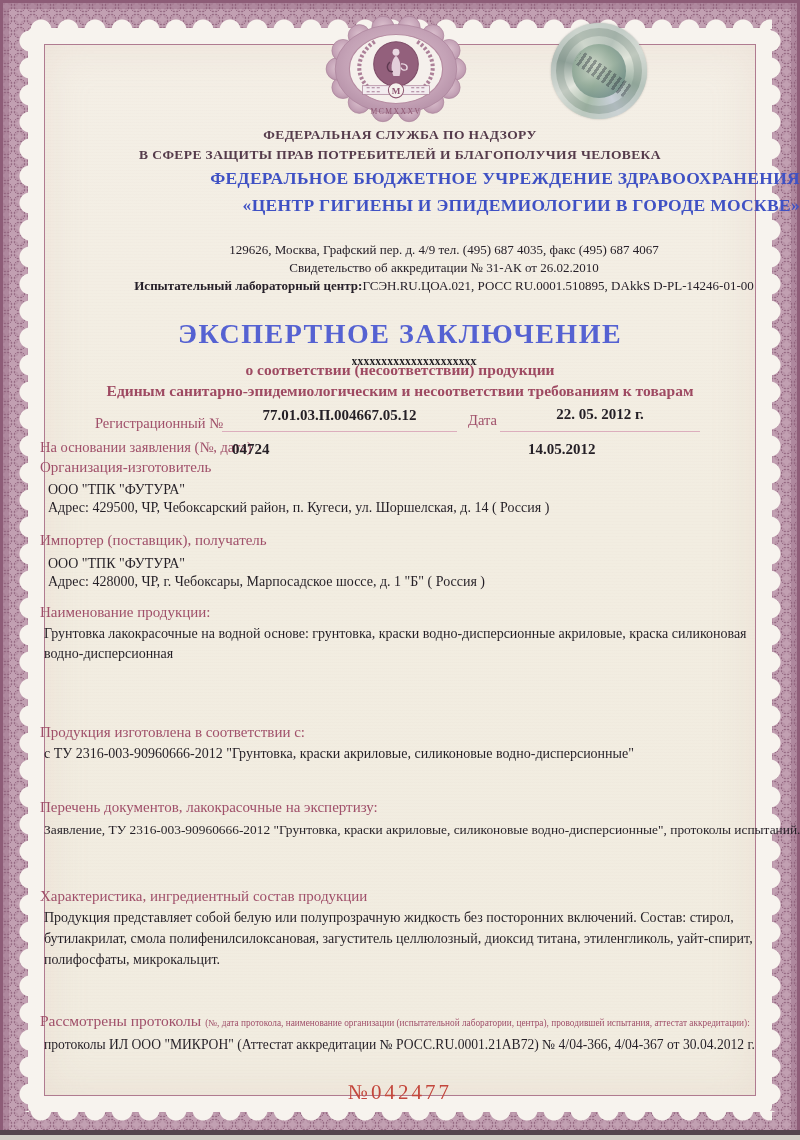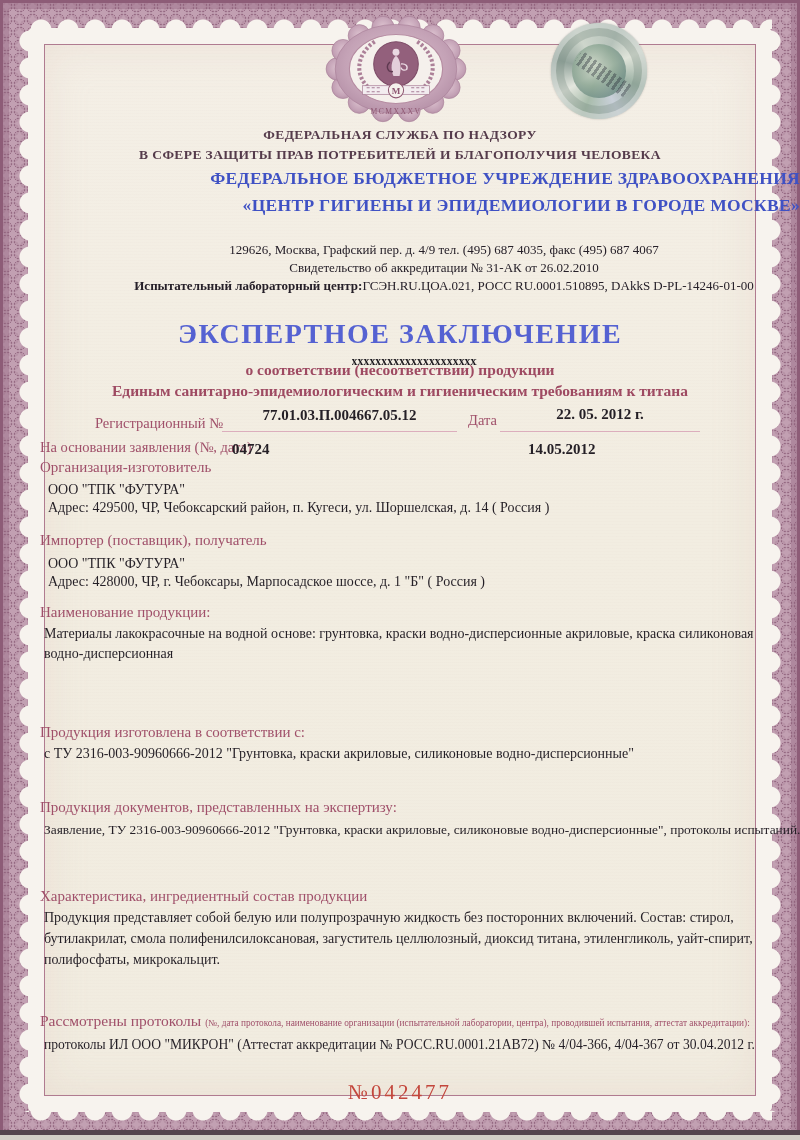--- a/index.html
+++ b/index.html
@@ -125,46 +125,46 @@
     <div class="abs ctr hdr-dark" style="top:147px;">В СФЕРЕ ЗАЩИТЫ ПРАВ ПОТРЕБИТЕЛЕЙ И БЛАГОПОЛУЧИЯ  ЧЕЛОВЕКА</div>
     <div class="abs ctr hdr-blue" style="top:168px;">ФЕДЕРАЛЬНОЕ БЮДЖЕТНОЕ УЧРЕЖДЕНИЕ ЗДРАВООХРАНЕНИЯ</div>
     <div class="abs ctr hdr-blue" style="top:195px;">«ЦЕНТР ГИГИЕНЫ И ЭПИДЕМИОЛОГИИ В ГОРОДЕ МОСКВЕ»</div>
 
     <div class="abs ctr addr" style="top:242px;">129626, Москва, Графский пер. д. 4/9 тел. (495) 687 4035, факс (495) 687 4067</div>
     <div class="abs ctr addr" style="top:260px;">Свидетельство об аккредитации № 31-АК от 26.02.2010</div>
     <div class="abs ctr addr" style="top:278px;"><span class="bold">Испытательный лабораторный центр:</span><span>ГСЭН.RU.ЦОА.021, РОСС RU.0001.510895, DAkkS D-PL-14246-01-00</span></div>
 
     <div class="abs ctr title-main" style="top:318px;">ЭКСПЕРТНОЕ ЗАКЛЮЧЕНИЕ</div>
     <div class="abs ctr sub" style="top:361px;"><span>о соответствии </span><span class="struck"><span>(несоответствии)</span><span class="xover">хххххххххххххххххххххххх</span></span><span> продукции</span></div>
-    <div class="abs ctr sub" style="top:382px;">Единым санитарно-эпидемиологическим и гигиеническим требованиям к титана</div>
+    <div class="abs ctr sub" style="top:382px;">Единым санитарно-эпидемиологическим и несоответствии требованиям к товарам</div>
 
     <div class="abs lbl" style="left:95px;top:415px;font-size:14.5px;">Регистрационный №</div>
     <div class="abs body-t bold uline" style="left:222px;top:405px;width:235px;text-align:center;font-size:15px;padding-bottom:6px;">77.01.03.П.004667.05.12</div>
     <div class="abs lbl" style="left:468px;top:412px;font-size:14.5px;">Дата</div>
     <div class="abs body-t bold uline" style="left:500px;top:404px;width:200px;text-align:center;font-size:15px;padding-bottom:7px;">22. 05. 2012 г.</div>
 
     <div class="abs lbl" style="left:40px;top:439px;font-size:14.5px;">На основании заявления (№, дата)</div>
     <div class="abs body-t bold" style="left:232px;top:439px;font-size:15px;">04724</div>
     <div class="abs body-t bold" style="left:528px;top:439px;font-size:15px;">14.05.2012</div>
 
     <div class="abs lbl" style="left:40px;top:459px;">Организация-изготовитель</div>
     <div class="abs body-t" style="left:48px;top:480px;">ООО "ТПК "ФУТУРА"</div>
     <div class="abs body-t" style="left:48px;top:498px;">Адрес: 429500, ЧР, Чебоксарский район, п. Кугеси, ул. Шоршелская, д. 14 ( Россия )</div>
 
     <div class="abs lbl" style="left:40px;top:532px;">Импортер (поставщик), получатель</div>
     <div class="abs body-t" style="left:48px;top:554px;">ООО "ТПК "ФУТУРА"</div>
     <div class="abs body-t" style="left:48px;top:572px;">Адрес: 428000, ЧР, г. Чебоксары, Марпосадское шоссе, д. 1 "Б" ( Россия )</div>
 
     <div class="abs lbl" style="left:40px;top:604px;">Наименование продукции:</div>
-    <div class="abs body-t" style="left:44px;top:624px;width:718px;">Материалы лакокрасочные на водной основе: грунтовка, краски водно-дисперсионные акриловые, краска силиконовая водно-дисперсионная</div>
+    <div class="abs body-t" style="left:44px;top:624px;width:718px;">Грунтовка лакокрасочные на водной основе: грунтовка, краски водно-дисперсионные акриловые, краска силиконовая водно-дисперсионная</div>
 
     <div class="abs lbl" style="left:40px;top:724px;">Продукция изготовлена в соответствии с:</div>
     <div class="abs body-t" style="left:44px;top:744px;width:720px;">с ТУ 2316-003-90960666-2012 "Грунтовка, краски акриловые, силиконовые водно-дисперсионные"</div>
 
-    <div class="abs lbl" style="left:40px;top:799px;">Продукция документов, представленных на экспертизу:</div>
+    <div class="abs lbl" style="left:40px;top:799px;">Перечень документов, лакокрасочные на экспертизу:</div>
     <div class="abs body-t" style="left:44px;top:820px;width:724px;white-space:nowrap;font-size:13.4px;">Заявление, ТУ 2316-003-90960666-2012 "Грунтовка, краски акриловые, силиконовые водно-дисперсионные", протоколы испытаний.</div>
 
     <div class="abs lbl" style="left:40px;top:888px;">Характеристика, ингредиентный состав продукции</div>
     <div class="abs body-t" style="left:44px;top:907px;width:722px;line-height:21px;">Продукция представляет собой белую или полупрозрачную жидкость без посторонних включений. Состав: стирол, бутилакрилат, смола полифенилсилоксановая, загуститель целлюлозный, диоксид титана, этиленгликоль, уайт-спирит, полифосфаты, микрокальцит.</div>
 
     <div class="abs" style="left:40px;top:1012px;white-space:nowrap;"><span class="lbl" style="font-size:15.5px;">Рассмотрены протоколы</span>
       <span class="lbl" style="font-size:9.3px;">(№, дата протокола, наименование организации (испытательной лаборатории, центра), проводившей испытания, аттестат аккредитации):</span></div>
     <div class="abs body-t" style="left:44px;top:1035px;width:724px;white-space:nowrap;font-size:13.6px;">протоколы ИЛ ООО "МИКРОН" (Аттестат аккредитации № РОСС.RU.0001.21АВ72) № 4/04-366, 4/04-367 от 30.04.2012 г.</div>
 
     <div class="abs ctr serial" style="top:1080px;">№042477</div>

